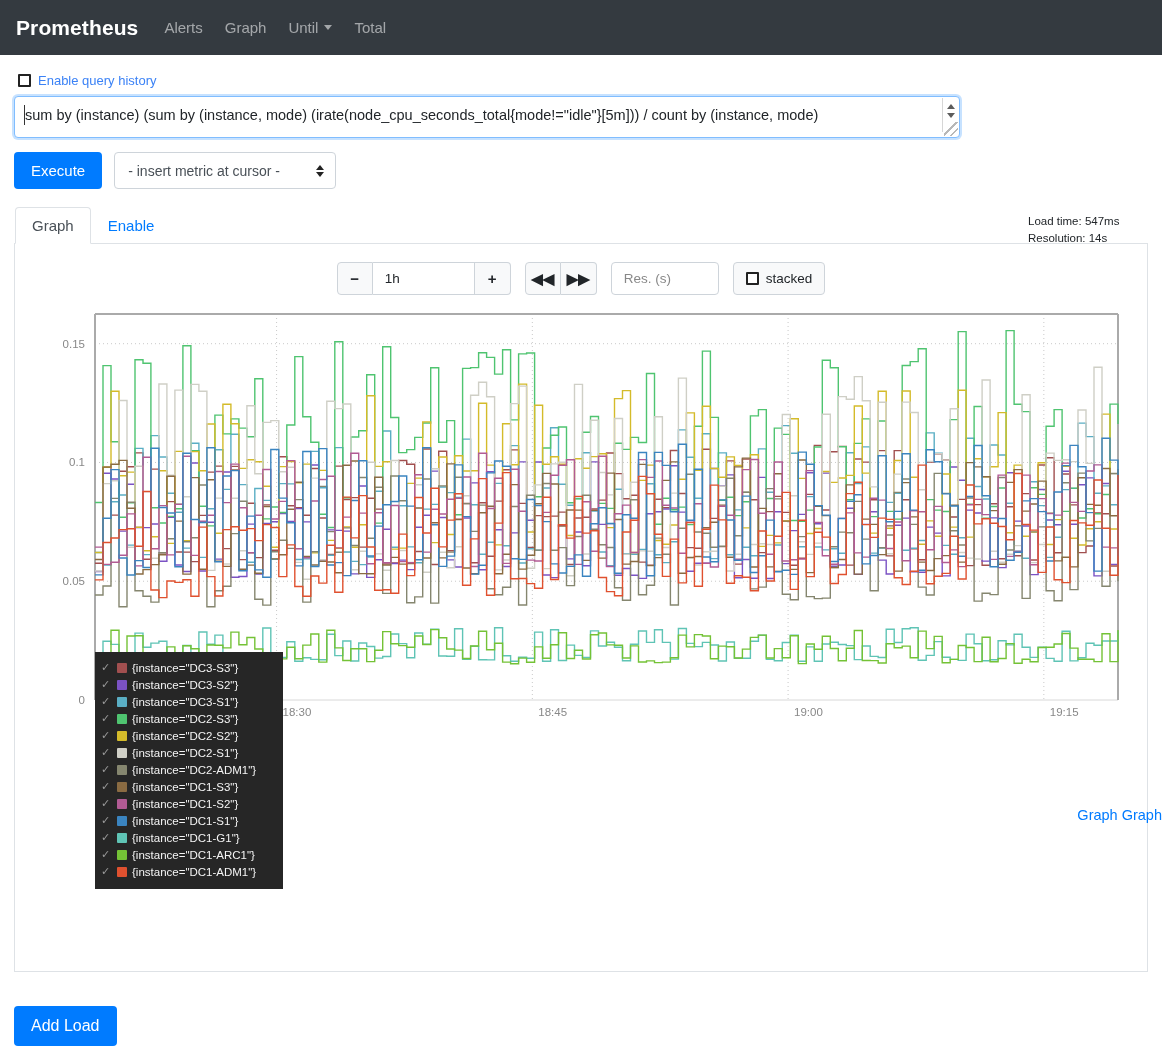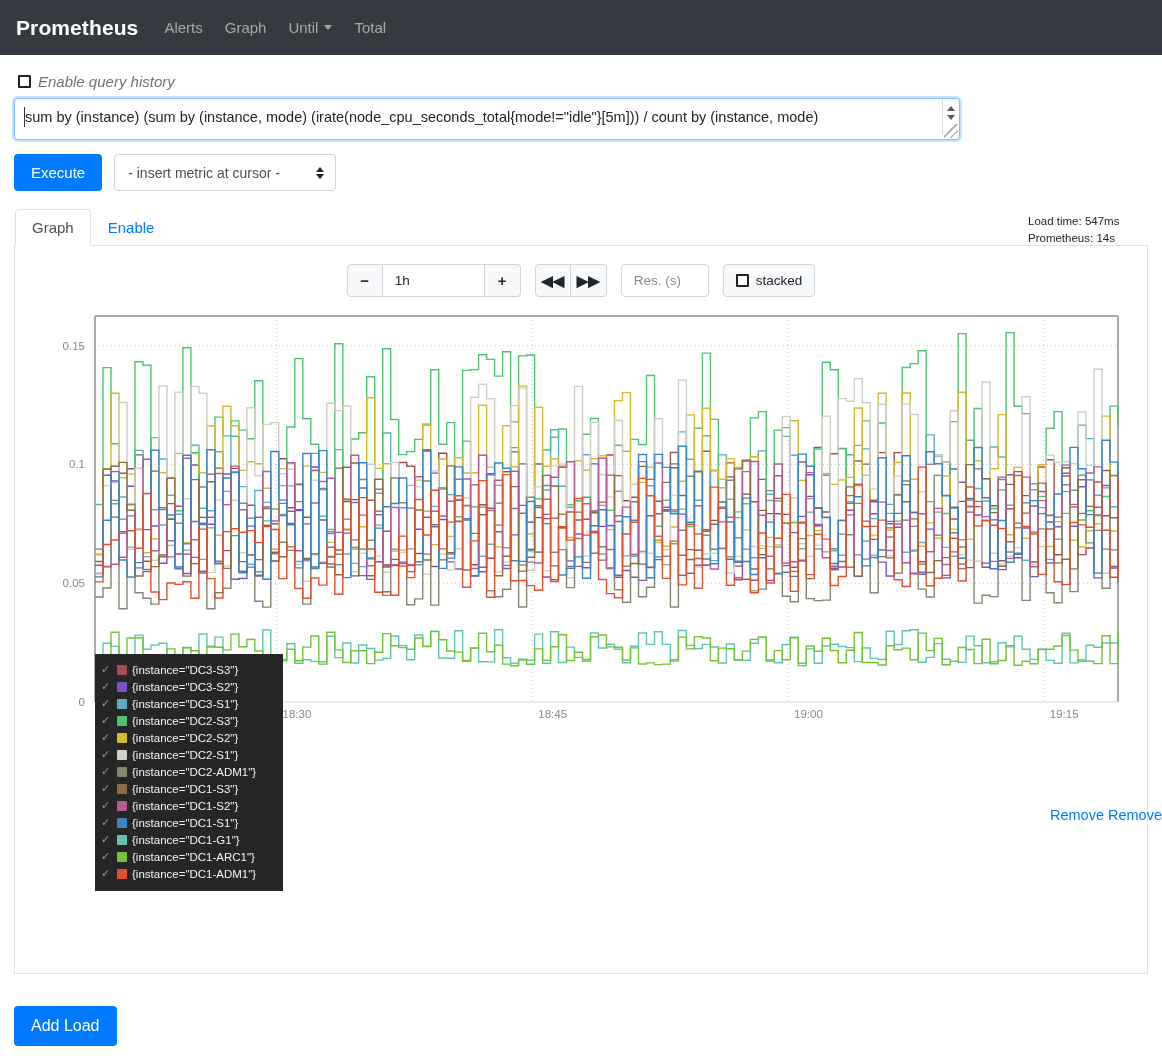--- a/index.html
+++ b/index.html
@@ -53,21 +53,21 @@
     gap: 7px;
     margin: 18px 0 8px 4px;
   }
   .cb {
     width: 13px; height: 13px;
     border: 2px solid #222;
     background: #fff;
     border-radius: 1px;
     flex: none;
   }
-  .history-label { font-size: 15px; color: #737373; font-style: italic; }
+  .history-label { font-size: 13px; color: #3b82f6; }
 
   .query-row { display: flex; align-items: flex-start; }
   .query-box {
     position: relative;
     width: 946px;
     height: 42px;
     border: 1px solid #80bdff;
     box-shadow: 0 0 0 2px rgba(0,123,255,.22);
     border-radius: 4px;
     background: #fff;
@@ -356,21 +356,21 @@
       <span class="spin">
         <span class="spin-up"></span>
         <span class="spin-dn"></span>
       </span>
       <span class="grip"></span>
     </div>
   </div>
 
   <div class="stats">
     <div>Load time: 547ms</div>
-    <div>Prometheus: 14s</div>
+    <div>Resolution: 14s</div>
     <div>Total time series: 13</div>
   </div>
 
   <div class="exec-row">
     <button class="btn-exec">Execute</button>
     <div class="metric-select">
       <span>- insert metric at cursor -</span>
       <span class="sel-arrows">
         <span class="sel-up"></span>
           <span class="sel-dn"></span>
@@ -400,21 +400,21 @@
 
       <div class="grp">
         <div class="gbtn">
             <b class="glyph">◀◀</b>
           </div>
         <div class="gbtn">
             <b class="glyph">▶▶</b>
           </div>
       </div>
 
-      <div class="single" style="width:88px">
+      <div class="single" style="width:108px">
         <span class="ph">Res. (s)</span>
       </div>
 
       <div class="stacked-btn">
         <span class="cb"></span>
         <span>stacked</span>
       </div>
     </div>
 
     <div class="chart-wrap">
@@ -517,16 +517,16 @@
         </div>
         <div class="leg-item">
           <span class="tick">✓</span>
           <span class="swatch" style="background: rgb(224, 81, 47);"></span>
           <span>{instance="DC1-ADM1"}</span>
         </div>
       </div>
 
   </div>
 
-  <a class="remove-link" href="#">Remove Remove</a>
+  <a class="remove-link" href="#">Graph Graph</a>
 </div>
 
 <button class="btn-add">Add Load</button>
 
 </body></html>

